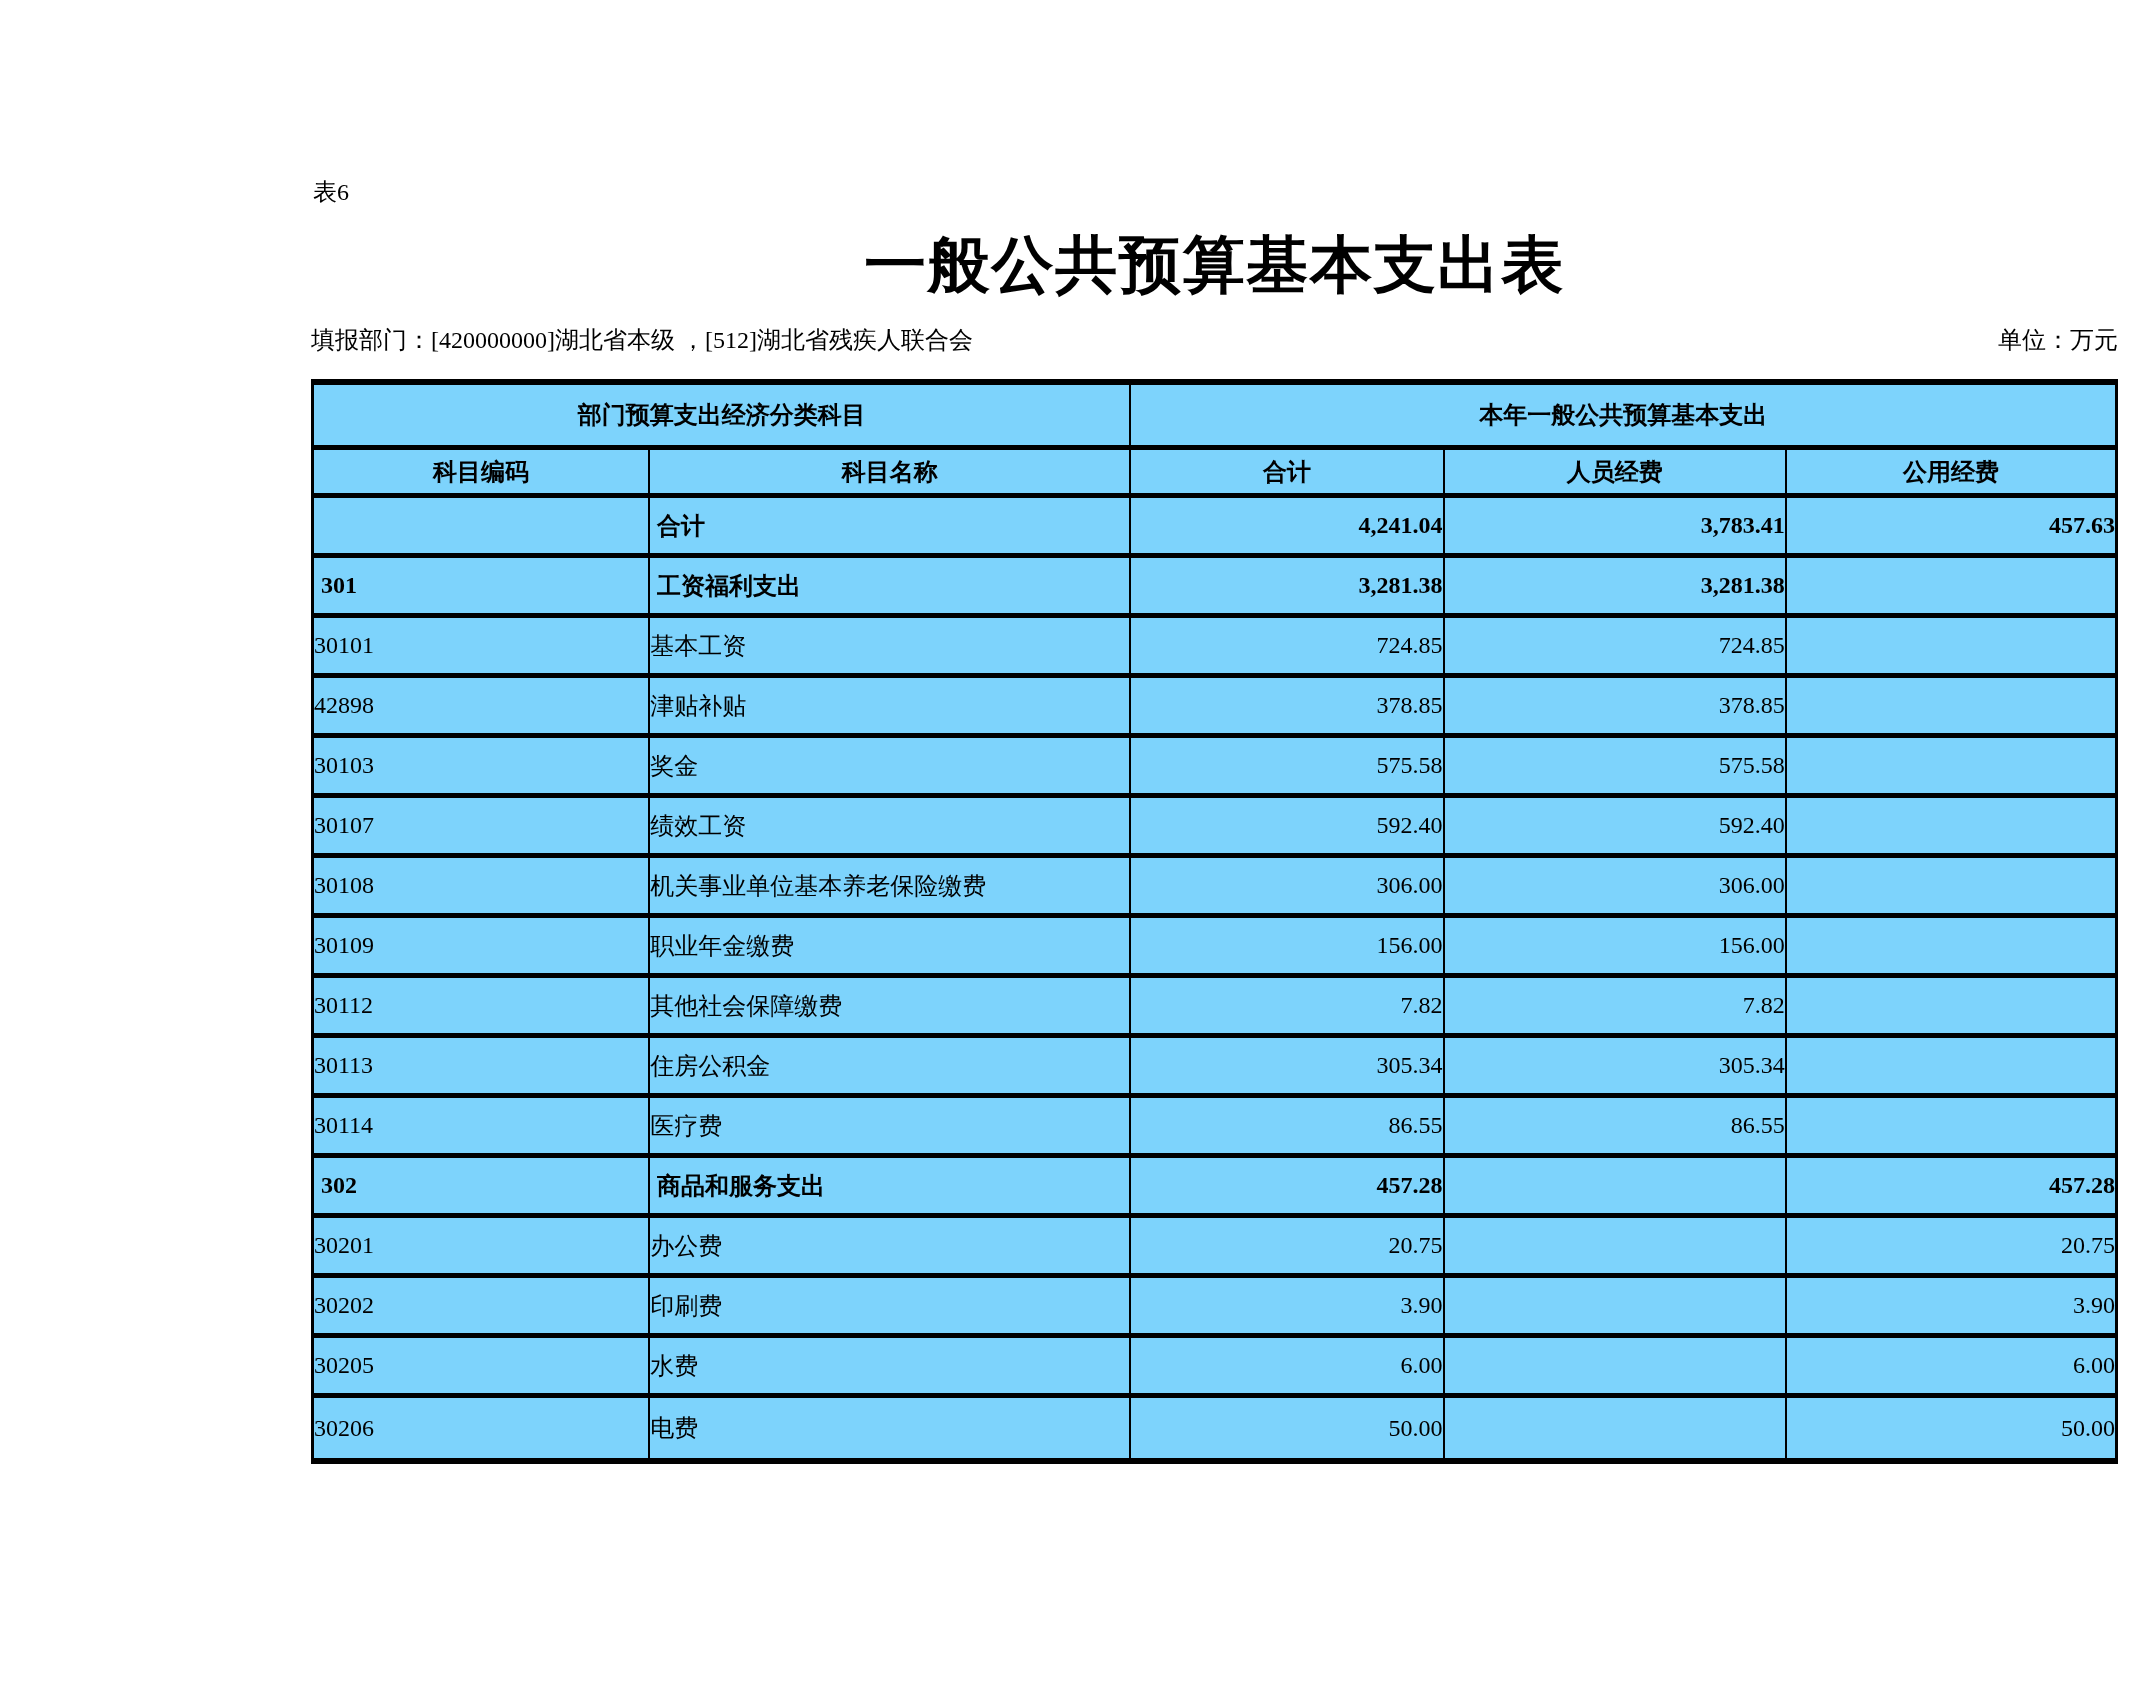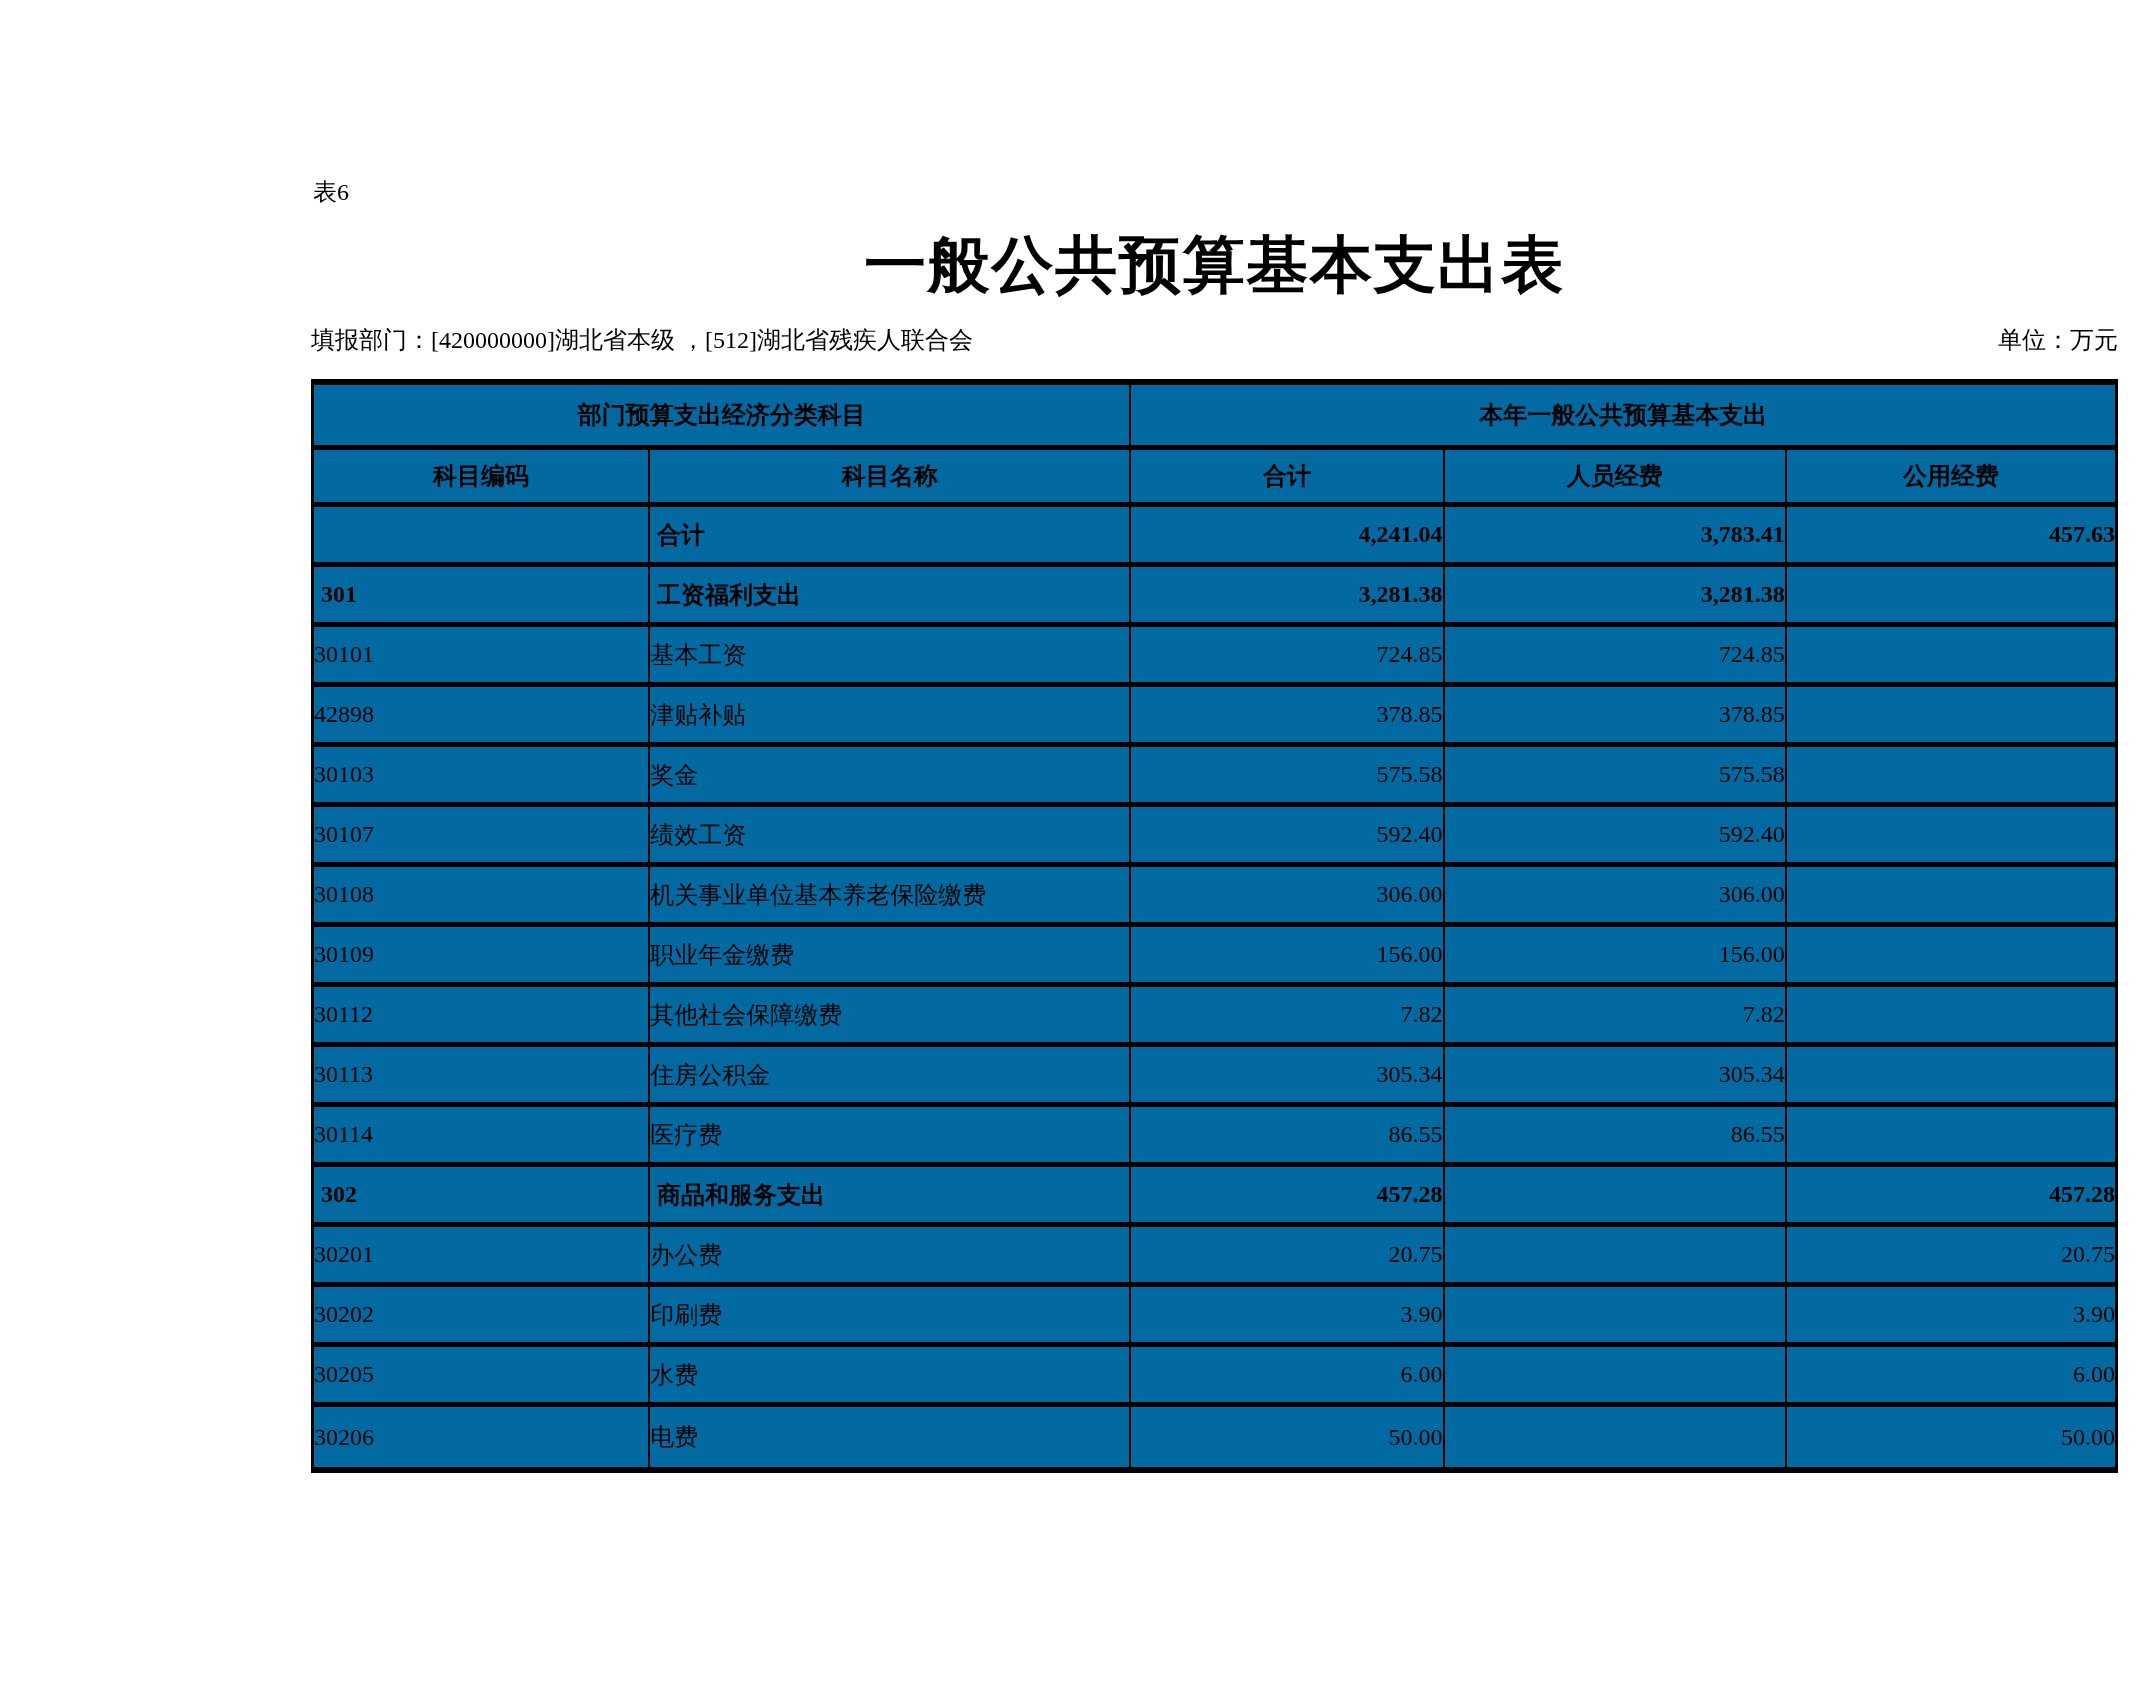--- a/index.html
+++ b/index.html
@@ -54,21 +54,21 @@
   }
   .table-wrap {
     position: absolute;
     left: 311px;
     top: 379px;
     width: 1807px;
     box-sizing: border-box;
     border: 6px solid #000000;
     border-left-width: 3.9px;
     border-right-width: 3.9px;
-    background: #0369a1;
+    background: #7dd3fc;
   }
   table.budget {
     width: 100%;
     border-spacing: 0;
     border-collapse: separate;
     table-layout: fixed;
   }
   .budget th, .budget td {
     box-sizing: border-box;
     border: none;
@@ -80,21 +80,21 @@
     overflow: hidden;
     white-space: nowrap;
   }
   .budget th:last-child, .budget td:last-child { border-right: none; }
   .budget tbody tr:last-child td { border-bottom: none; }
   .budget thead th {
     font-weight: bold;
     text-align: center;
   }
   .group-header-row th { height: 65px; }
-  .column-header-row th { height: 57px; }
+  .column-header-row th { height: 48px; }
   .budget tbody td { height: 60px; }
   .cell-code, .cell-name { text-align: left; padding-left: 26px; }
   .cell-num { text-align: right; padding-right: 9.5px; }
   .row-summary td, .row-category td { font-weight: bold; }
   .row-summary .cell-code, .row-summary .cell-name,
   .row-category .cell-code, .row-category .cell-name { padding-left: 6.9px; }
 </style>
 </head>
 <body>
 

